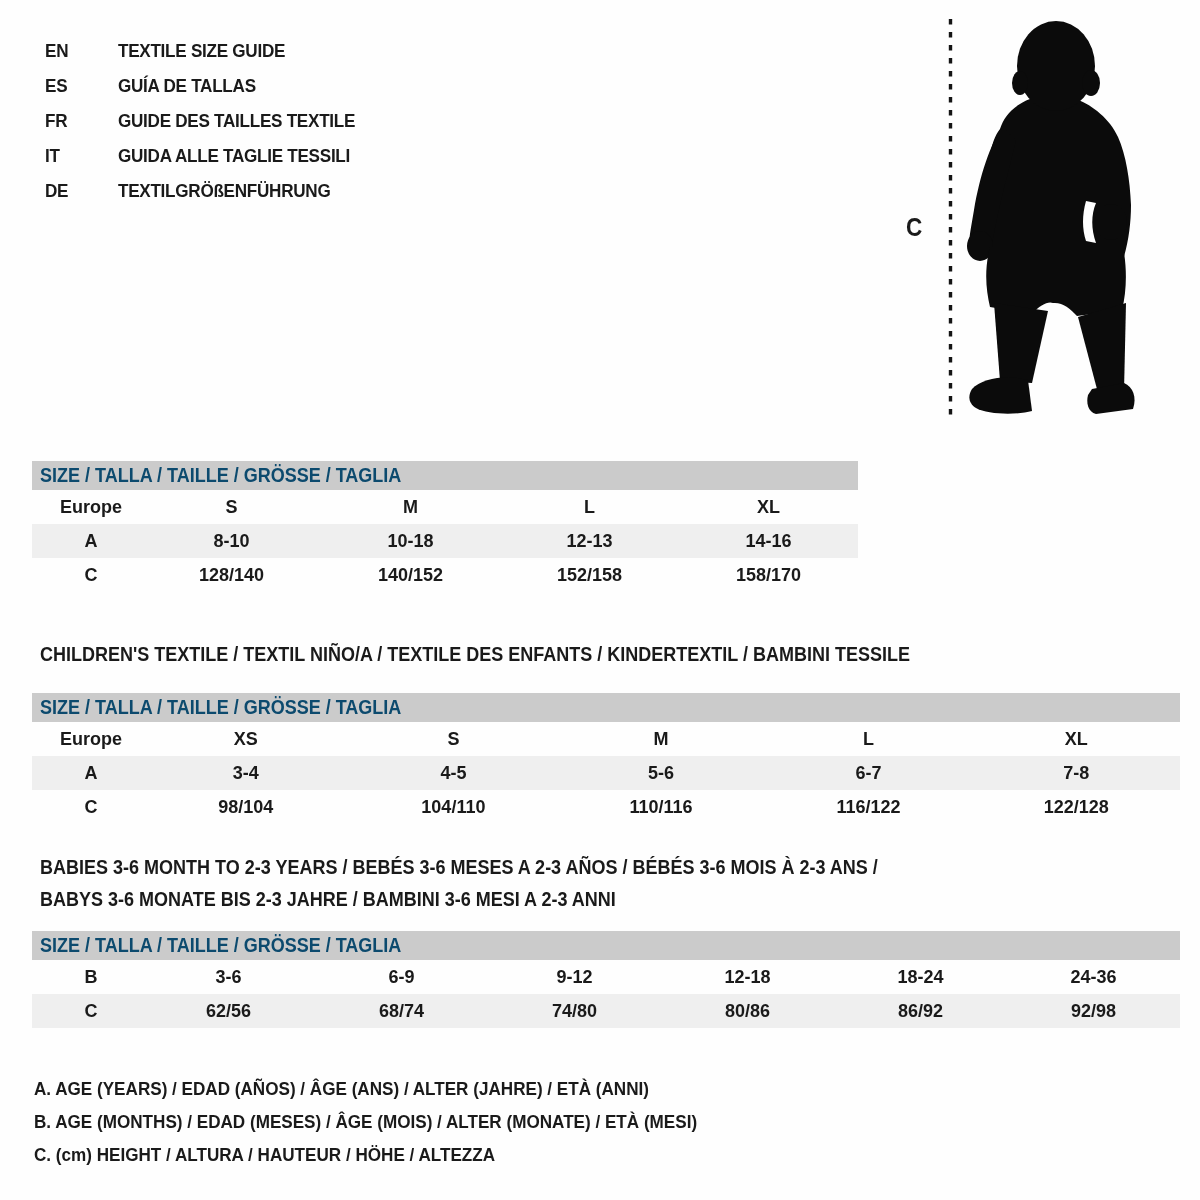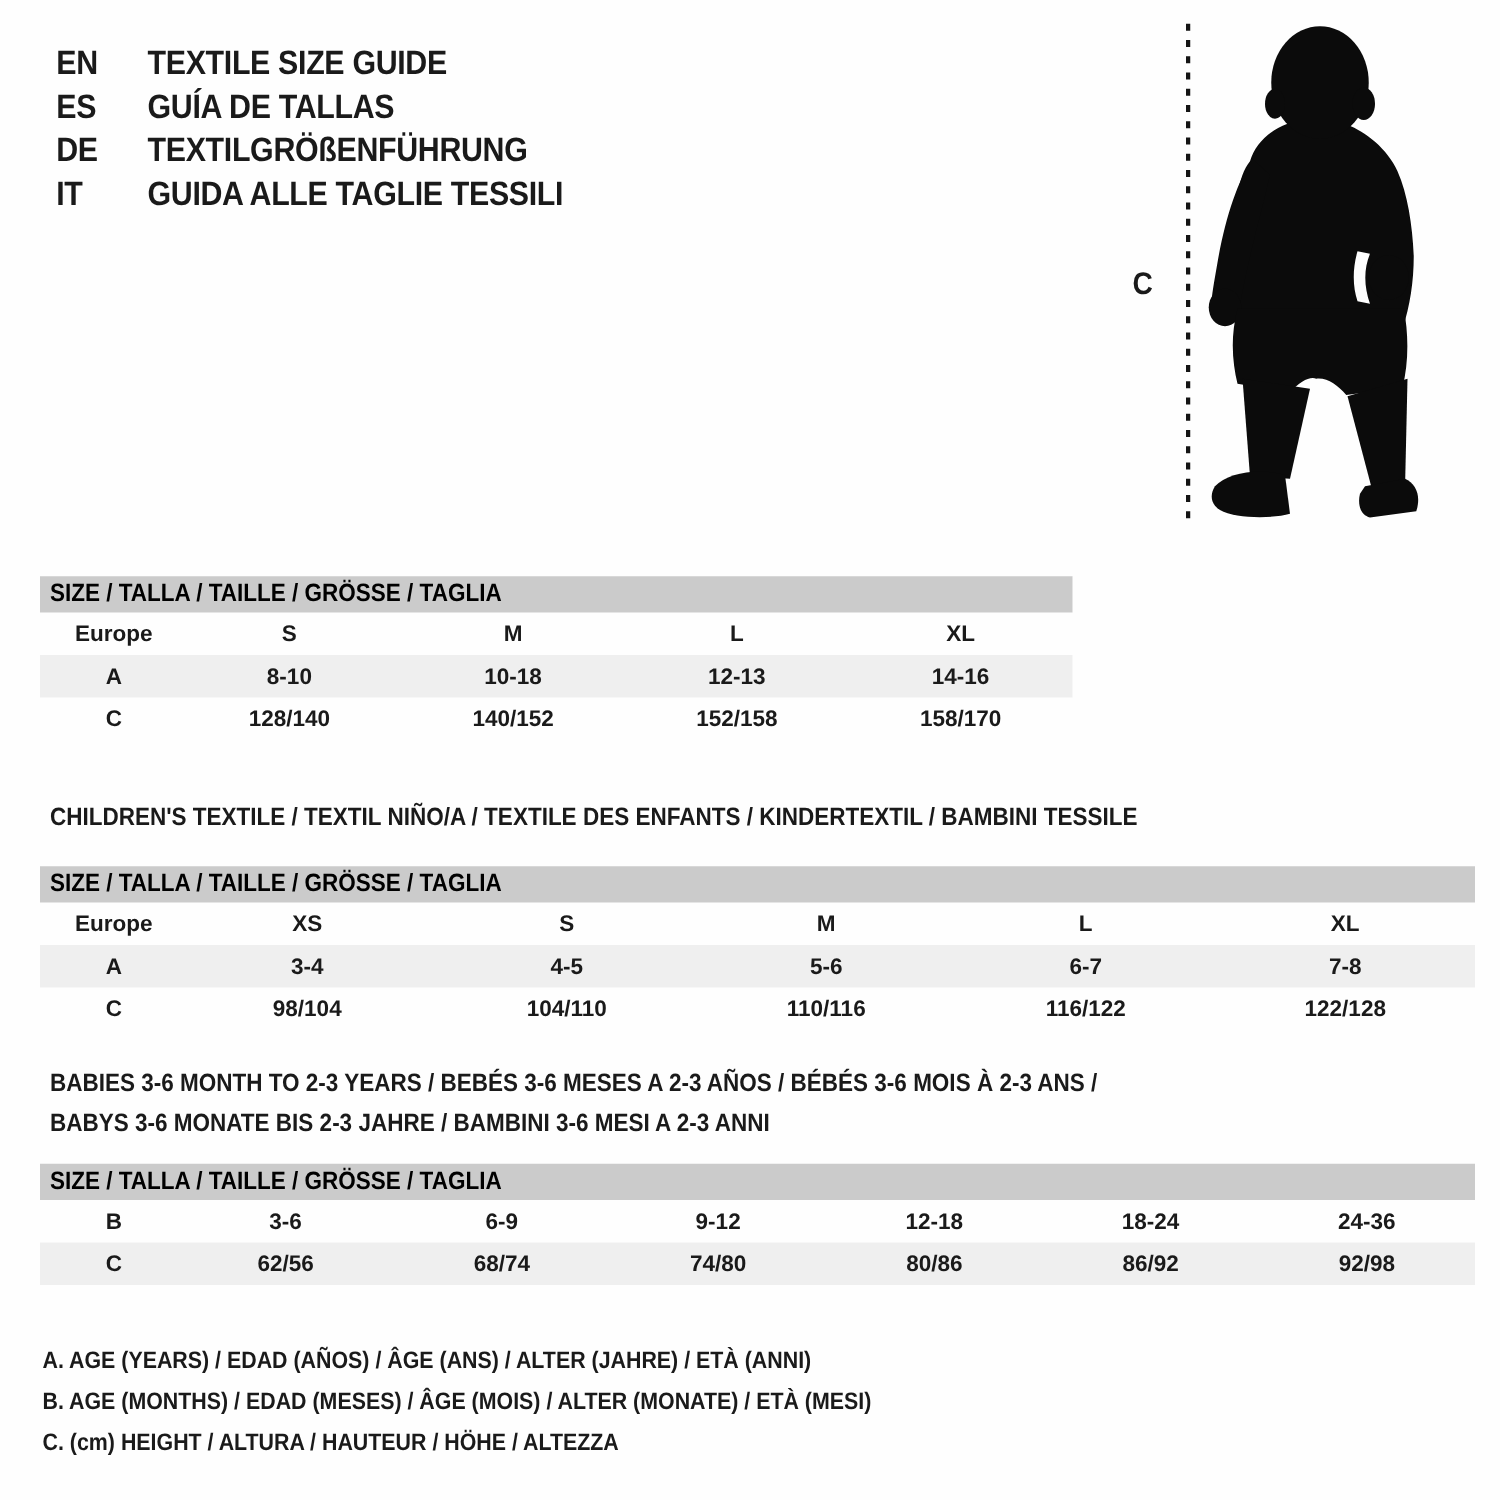--- a/index.html
+++ b/index.html
@@ -5,41 +5,41 @@
   html,body { margin:0; padding:0; background:#ffffff; }
   .page {
     position:relative; width:1200px; height:1200px; overflow:hidden;
     background:#fefefe; color:#1a1a1a;
     font-family:"Liberation Sans", sans-serif; font-weight:bold;
   }
   .cond { display:inline-block; transform:scaleX(0.9); transform-origin:0 50%; white-space:nowrap; }
 
   
   .language-list { position:absolute; left:45px; top:33px; }
-  .lang-row { display:flex; height:35px; align-items:center; font-size:27px; letter-spacing:-0.3px; }
+  .lang-row { display:flex; height:35px; align-items:center; font-size:19px; letter-spacing:-0.3px; }
   .lang-code { width:73px; flex:0 0 73px; }
 
   
   .figure-c { position:absolute; left:906px; top:213px; font-size:25px; }
   .figure-svg { position:absolute; left:930px; top:15px; width:215px; height:405px; }
 
   
   .section { position:absolute; }
   .s0 { left:32px; top:435px; width:826px; }
   .s1 { left:32px; top:643px; width:1148px; }
   .s2 { left:32px; top:851px; width:1148px; }
   .section-title { margin-left:8px; }
   .section-title .title-line { font-size:20px; line-height:22px; white-space:nowrap; }
   .s2 .section-title .title-line { line-height:32px; }
   .s0 .size-table { margin-top:26px; }
   .s1 .size-table { margin-top:28px; }
   .s2 .size-table { margin-top:16px; }
 
   .band { height:29px; display:flex; align-items:center; padding-left:8px;
-          font-size:20px; color:#000000; }
+          font-size:20px; color:#0c4a6e; }
   .trow { display:grid; height:34px; align-items:center; font-size:18px; }
   .cell.label { padding-left:8px; text-align:center; }
   .cell.val { text-align:center; }
 
   
   .legend { position:absolute; left:34px; top:1072px; }
   .legend-line { font-size:19px; line-height:33px; white-space:nowrap; }
 </style>
 </head>
 <body>
@@ -49,26 +49,30 @@
   <div class="language-list">
       <div class="lang-row">
         <span class="lang-code cond">EN</span>
         <span class="lang-label cond">TEXTILE SIZE GUIDE</span>
       </div>
       <div class="lang-row">
         <span class="lang-code cond">ES</span>
         <span class="lang-label cond">GUÍA DE TALLAS</span>
       </div>
       <div class="lang-row">
+        <span class="lang-code cond">FR</span>
+        <span class="lang-label cond">GUIDE DES TAILLES TEXTILE</span>
+      </div>
+      <div class="lang-row">
+        <span class="lang-code cond">IT</span>
+        <span class="lang-label cond">GUIDA ALLE TAGLIE TESSILI</span>
+      </div>
+      <div class="lang-row">
         <span class="lang-code cond">DE</span>
         <span class="lang-label cond">TEXTILGRÖßENFÜHRUNG</span>
-      </div>
-      <div class="lang-row">
-        <span class="lang-code cond">IT</span>
-        <span class="lang-label cond">GUIDA ALLE TAGLIE TESSILI</span>
       </div>
     </div>
 
   <span class="figure-c cond">C</span>
 
   <svg class="figure-svg" viewBox="0 0 215 405">
     <line x1="20.5" y1="4" x2="20.5" y2="400" stroke="#141414" stroke-width="3.4" stroke-dasharray="5.5 7.5"></line>
     <g fill="#0b0b0b">
 
       <path d="M100,84 C84,90 74,101 70,114 C60,126 56,155 56,195 C55,220 57,238 60,248

